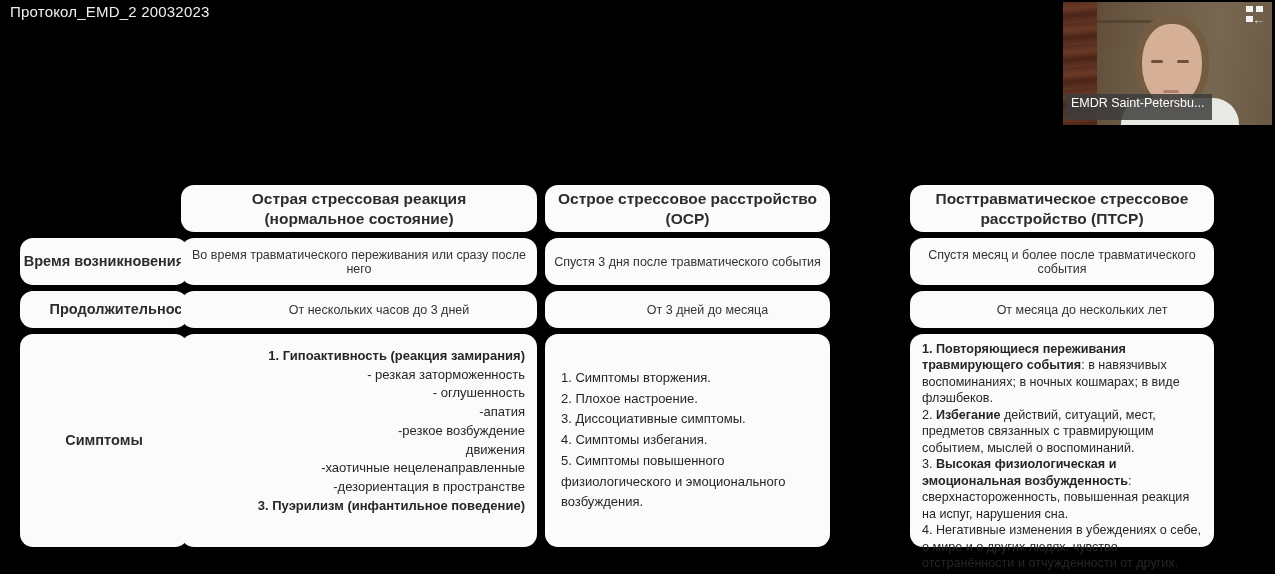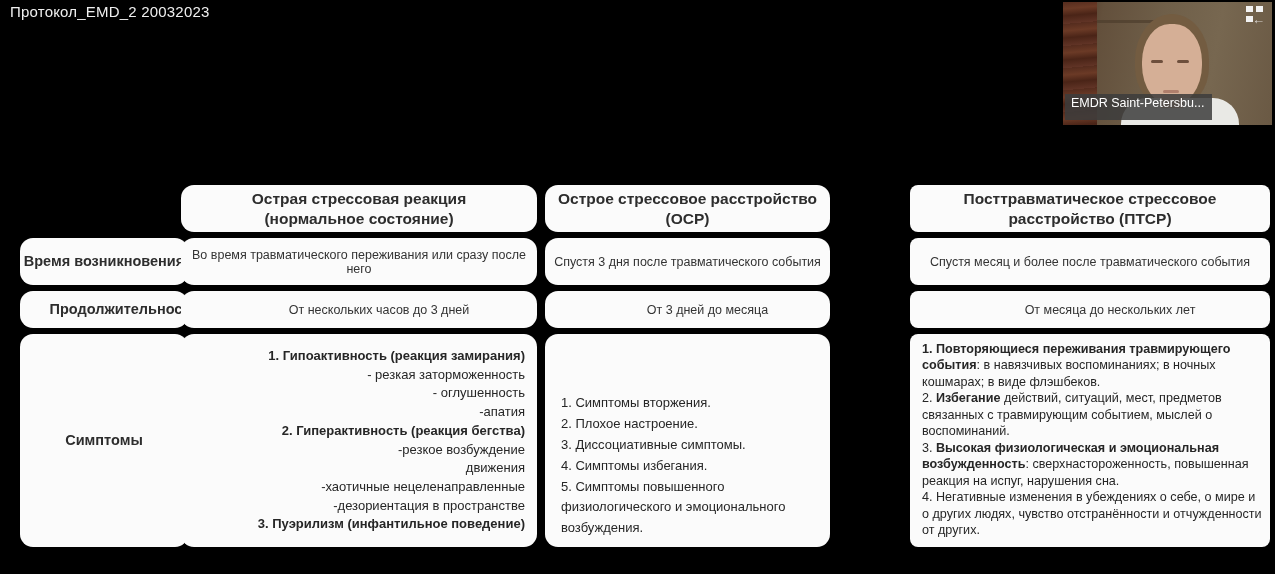--- a/index.html
+++ b/index.html
@@ -33,33 +33,33 @@
   
   .box{position:absolute;background:#fbfbfb;border-radius:13px;color:#262626;box-sizing:border-box;}
   .center{display:flex;align-items:center;justify-content:center;text-align:center;}
   .hdr{font-weight:bold;font-size:15.5px;color:#2d2d2d;line-height:1.25;}
   .rowlbl{font-weight:bold;font-size:14.5px;color:#2d2d2d;line-height:1.3;}
   .val{font-size:12.5px;color:#333;}
 
   .rh{left:20px;width:168px;}
   .c1{left:181px;width:356px;}
   .c2{left:545px;width:285px;}
-  .c3{left:910px;width:360px;border-radius:8px;}
+  .c3{left:910px;width:304px;}
   .r-hdr{top:185px;height:47px;}
   .r-time{top:238px;height:47px;}
   .r-dur{top:291px;height:37px;padding-left:40px;}
   .r-sym{top:334px;height:213px;}
 
   .hdr-inner-1{max-width:235px;}
   .hdr-inner-3{max-width:330px;}
   .val-inner{max-width:340px;}
 
   .sym{padding:13px 12px 8px 16px;font-size:13px;line-height:1.44;text-align:right;}
   .sym .line{white-space:normal;}
-  .sym2{display:flex;flex-direction:column;justify-content:flex-end;padding:8px 10px 8px 16px;
+  .sym2{display:flex;flex-direction:column;justify-content:center;padding:8px 10px 8px 16px;
         font-size:13px;line-height:1.6;}
   .sym3{padding:7px 8px 12px 12px;font-size:12.6px;line-height:1.31;}
 </style>
 </head>
 <body>
 
 <div class="screen">
 
   <div class="window-title">Протокол_EMD_2 20032023</div>
 
@@ -119,21 +119,20 @@
   </div>
 
   <div class="box center rh r-sym">
     <div class="rowlbl">Симптомы</div>
   </div>
   <div class="box c1 r-sym sym">
       <div class="line"><span style="font-weight: bold;">1. Гипоактивность (реакция замирания)</span></div>
       <div class="line"><span>- резкая заторможенность</span></div>
       <div class="line"><span>- оглушенность</span></div>
       <div class="line"><span>-апатия</span></div>
-      <div class="line"><span style="font-weight: bold;">2. Гиперактивность (реакция бегства)</span></div>
       <div class="line"><span>-резкое возбуждение</span></div>
       <div class="line"><span>движения</span></div>
       <div class="line"><span>-хаотичные нецеленаправленные</span></div>
       <div class="line"><span>-дезориентация в  пространстве</span></div>
       <div class="line"><span style="font-weight: bold;">3. Пуэрилизм (инфантильное поведение)</span></div>
     </div>
   <div class="box c2 r-sym sym2">
       <div class="line"><span>1. Симптомы вторжения.</span></div>
       <div class="line"><span>2. Плохое настроение.</span></div>
       <div class="line"><span>3. Диссоциативные симптомы.</span></div>

